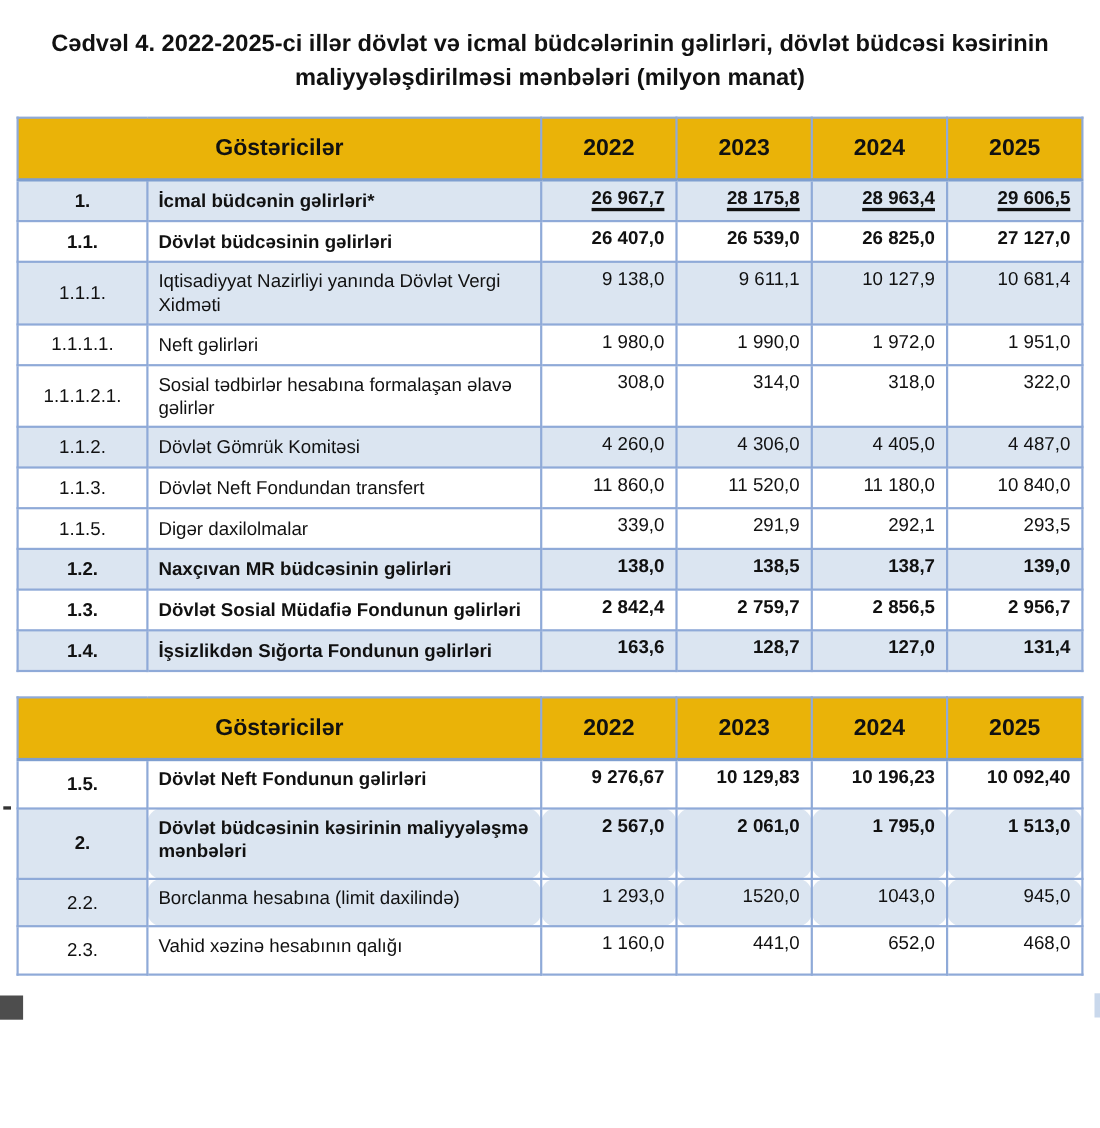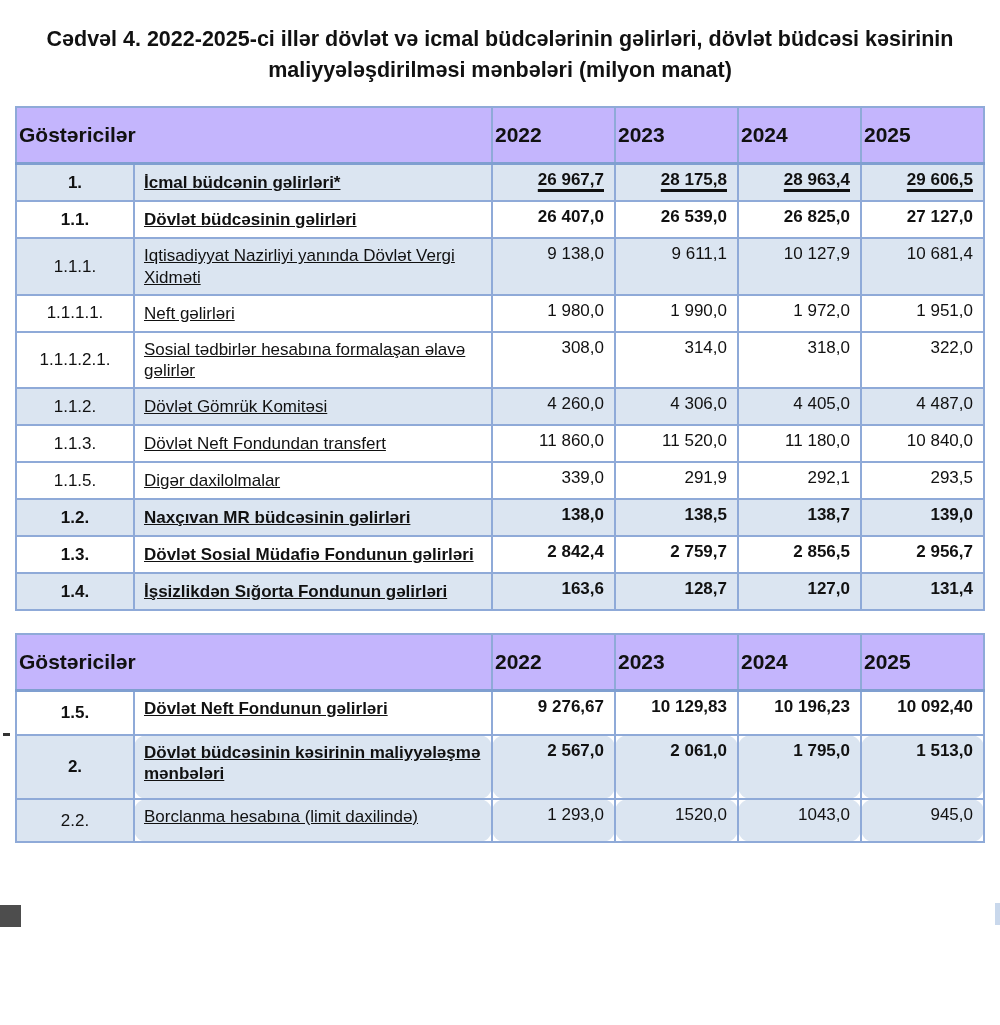--- a/index.html
+++ b/index.html
@@ -35,40 +35,39 @@
   table.budget-table + .table-gap { height: 22px; }
   table.budget-table, table.budget-table th, table.budget-table td {
     border: 2px solid #8faad8;
   }
   table.budget-table { border-color: #7f9fd0; }
   table.budget-table thead th {
     border-bottom: 3.5px solid #7f9fd0;
     height: 50px;
     font-size: 21px;
     font-weight: bold;
-    text-align: left;
+    text-align: center;
     vertical-align: middle;
-    background: #c4b5fd;
+    background: #eab308;
     padding: 2px;
   }
   col.c-num   { width: 118px; }
   col.c-label { width: 358px; }
   col.c-year  { width: 123px; }
   td { font-size: 17px; }
   td.num {
     text-align: center;
     vertical-align: middle;
     padding: 6px 4px;
   }
   td.label {
     text-align: left;
     vertical-align: middle;
     padding: 6px 8px 6px 9px;
     line-height: 1.25;
-    text-decoration: underline;
   }
   td.val {
     text-align: right;
     vertical-align: top;
     padding: 5px 10px 10px 4px;
     white-space: nowrap;
   }
   tr.shaded { background: #dbe5f1; }
   tr.boldrow td { font-weight: bold; }
   tr.underlined td.val {
@@ -246,20 +245,28 @@
           <td class="val">1 513,0</td>
         </tr>
         <tr class="shaded">
           <td class="num">2.2.</td>
           <td class="label">Borclanma hesabına (limit daxilində)</td>
           <td class="val">1 293,0</td>
           <td class="val">1520,0</td>
           <td class="val">1043,0</td>
           <td class="val">945,0</td>
         </tr>
+        <tr>
+          <td class="num">2.3.</td>
+          <td class="label">Vahid xəzinə hesabının qalığı</td>
+          <td class="val">1 160,0</td>
+          <td class="val">441,0</td>
+          <td class="val">652,0</td>
+          <td class="val">468,0</td>
+        </tr>
       </tbody>
     </table>
 
   <div class="artifact-dash"></div>
   <div class="artifact-dark-block"></div>
   <div class="artifact-right-block"></div>
 
 </div>
 
 </body></html>

